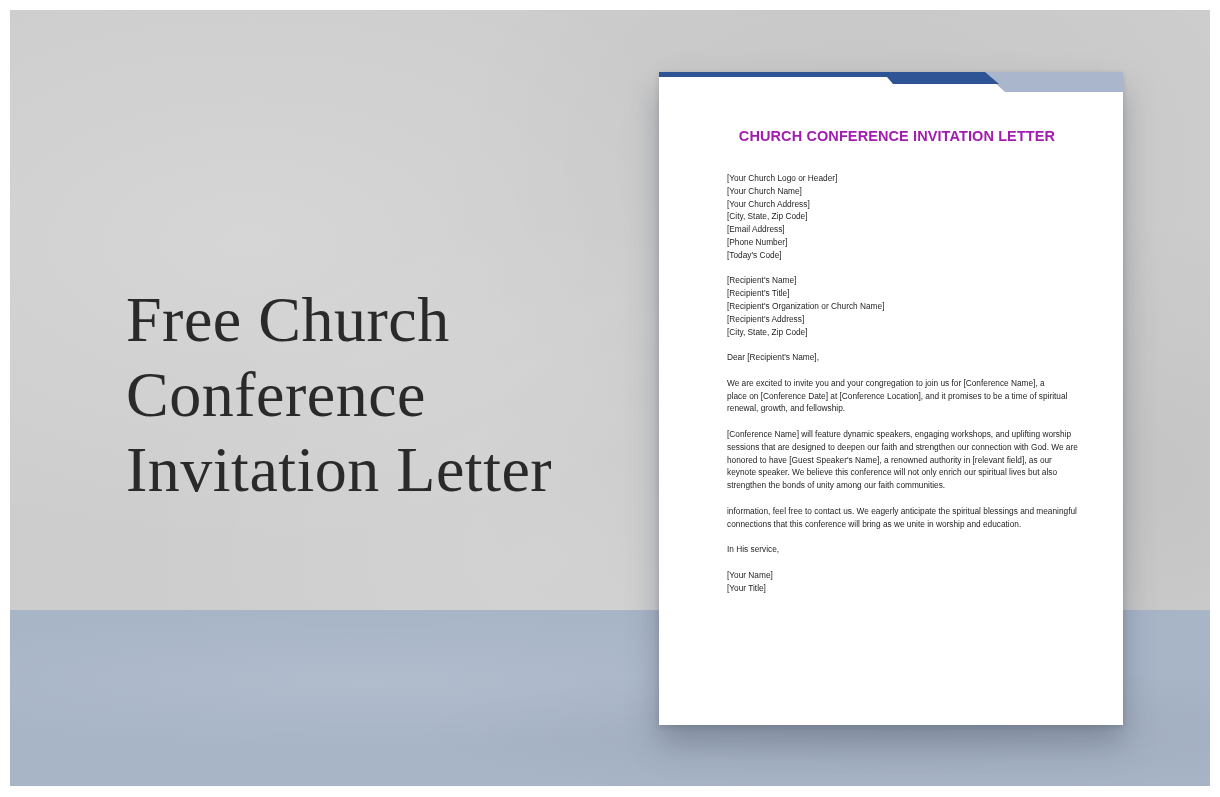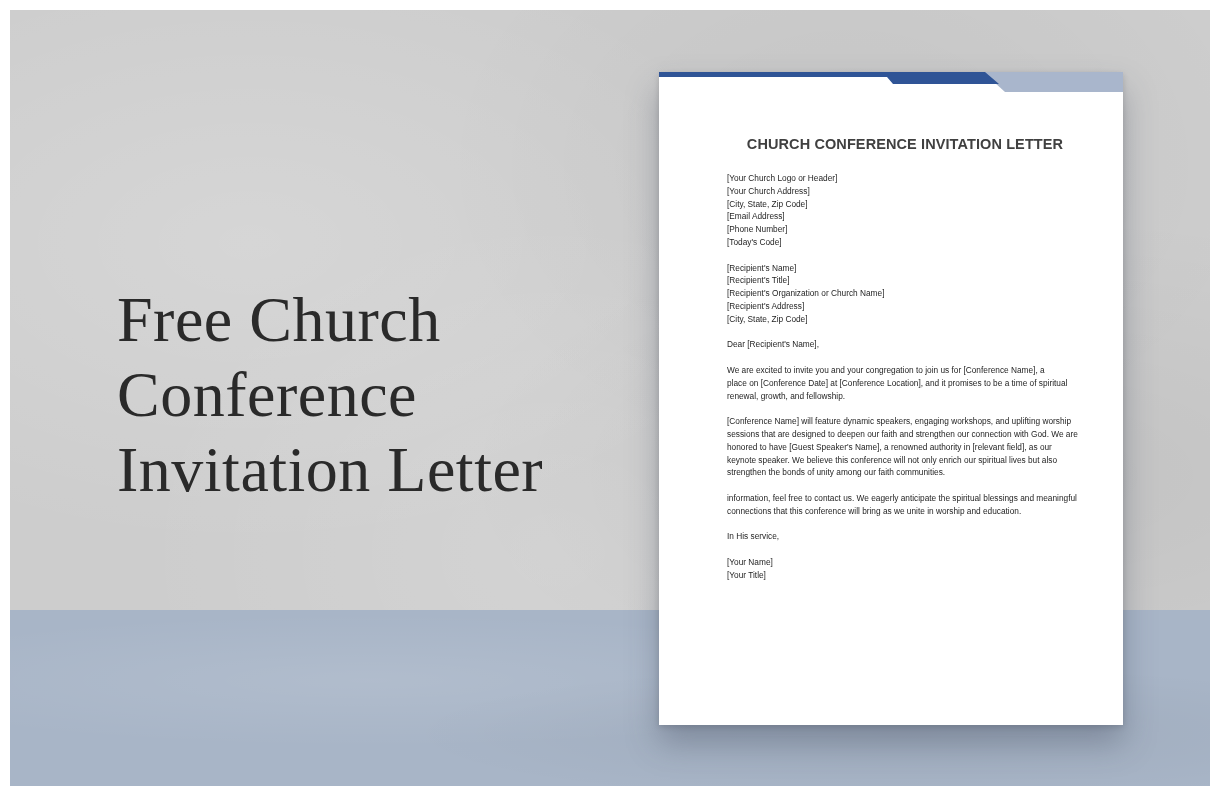--- a/index.html
+++ b/index.html
@@ -18,38 +18,38 @@
       overflow: hidden;
     }
     .band {
       position: absolute; left: 0; top: 600px; width: 1200px; height: 176px;
       background: #a8b5c7;
       background-image:
         radial-gradient(ellipse at 30% 40%, rgba(255,255,255,0.10), rgba(255,255,255,0) 45%),
         radial-gradient(ellipse at 75% 70%, rgba(0,0,0,0.05), rgba(0,0,0,0) 40%);
     }
     .hero-title {
-      position: absolute; left: 107px; top: 272px; width: 520px;
+      position: absolute; left: 116px; top: 272px; width: 520px;
       font-family: "DejaVu Serif", "Liberation Serif", serif;
       font-weight: normal; font-size: 58px; line-height: 75px;
       color: #2a2a2a; letter-spacing: 0.5px; margin: 0;
     }
     .hero-title span { display: block; white-space: nowrap; }
     .hero-title span { font-family: "Liberation Serif", serif; font-size: 64px; }
 
     .paper {
       position: absolute; left: 649px; top: 62px; width: 464px; height: 653px;
       background: #ffffff;
       box-shadow: 0 18px 30px rgba(60,70,90,0.35), 0 2px 6px rgba(0,0,0,0.15);
     }
     .paper-header { position: absolute; left: 0; top: 0; width: 464px; height: 22px; }
     .doc-title {
       position: absolute; left: 0; top: 56px; width: 476px; text-align: center;
       font-family: "Liberation Sans", sans-serif; font-weight: bold; font-size: 14.5px;
-      color: #404040; letter-spacing: 0.1px; margin: 8px;
+      color: #a21caf; letter-spacing: 0.1px; margin: 0;
     }
     .doc-body {
       position: absolute; left: 68px; top: 100px; width: 370px;
       font-family: "Liberation Sans", sans-serif; font-size: 8.3px; line-height: 12.8px;
       color: #1e1e1e;
     }
     .doc-body .line { display: block; white-space: nowrap; }
     .doc-body .gap { display: block; height: 12.8px; }
   </style>
 </head>
@@ -68,20 +68,21 @@
     <svg class="paper-header" viewBox="0 0 464 22" width="464" height="22">
       <polygon points="324,0 464,0 464,20 346,20" fill="#a9b6cc"></polygon>
       <polygon points="0,0 326,0 340,12 234,12 228,5 0,5" fill="#2f5496"></polygon>
     </svg>
 
     <h2 class="doc-title">CHURCH CONFERENCE INVITATION LETTER</h2>
 
     <div class="doc-body">
       <div>
         <span class="line">[Your Church Logo or Header]</span>
+        <span class="line">[Your Church Name]</span>
         <span class="line">[Your Church Address]</span>
         <span class="line">[City, State, Zip Code]</span>
         <span class="line">[Email Address]</span>
         <span class="line">[Phone Number]</span>
         <span class="line">[Today's Code]</span>
       </div>
       <span class="gap"></span>
       <div>
         <span class="line">[Recipient's Name]</span>
         <span class="line">[Recipient's Title]</span>

